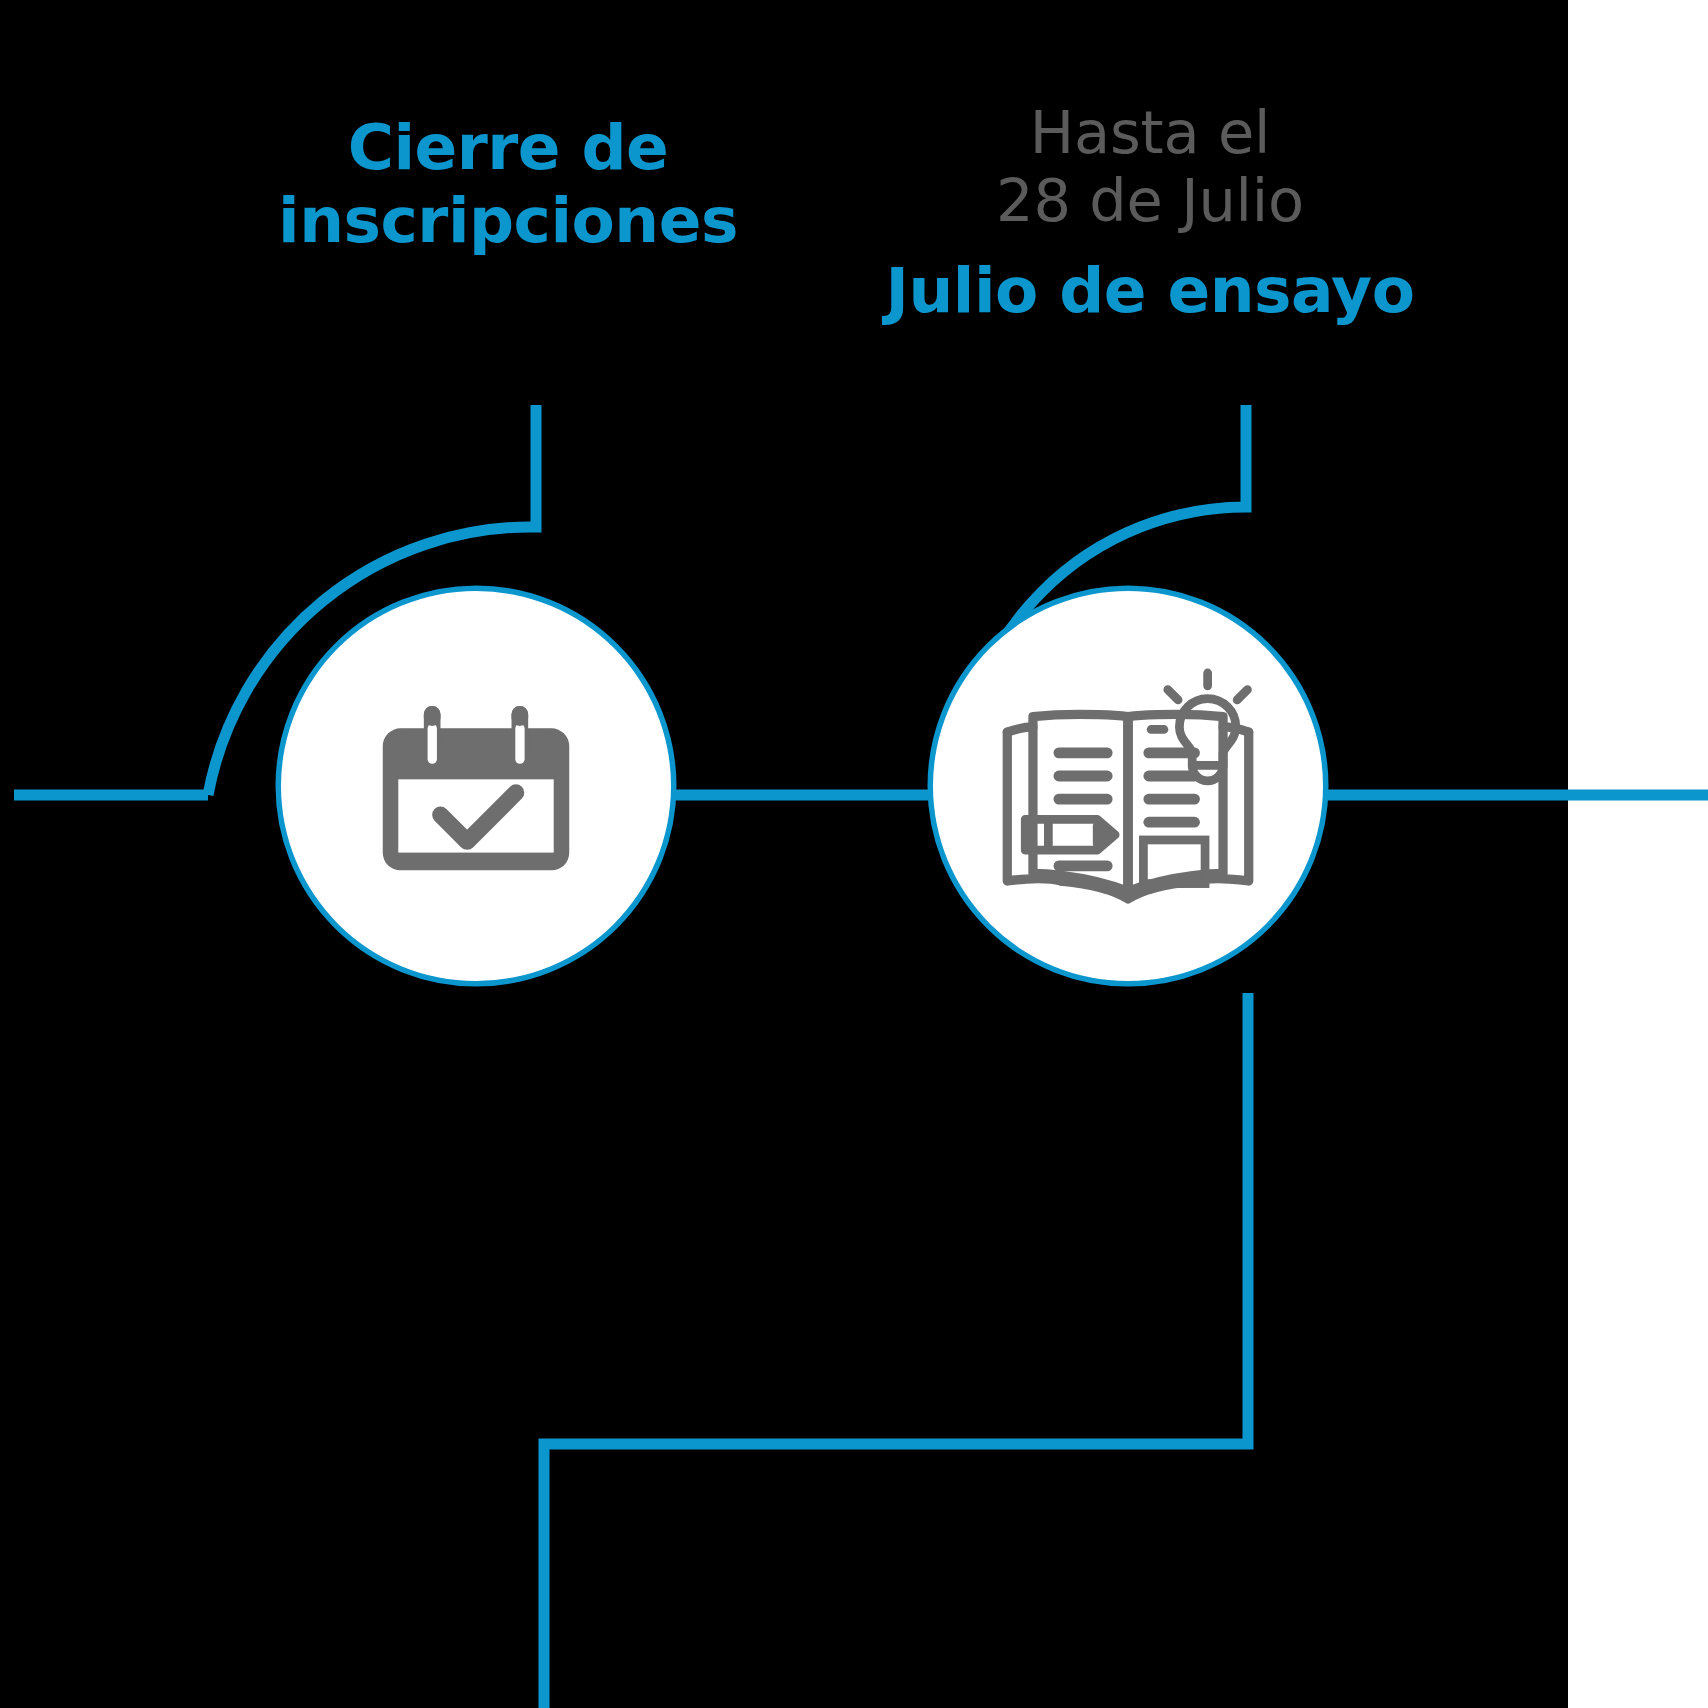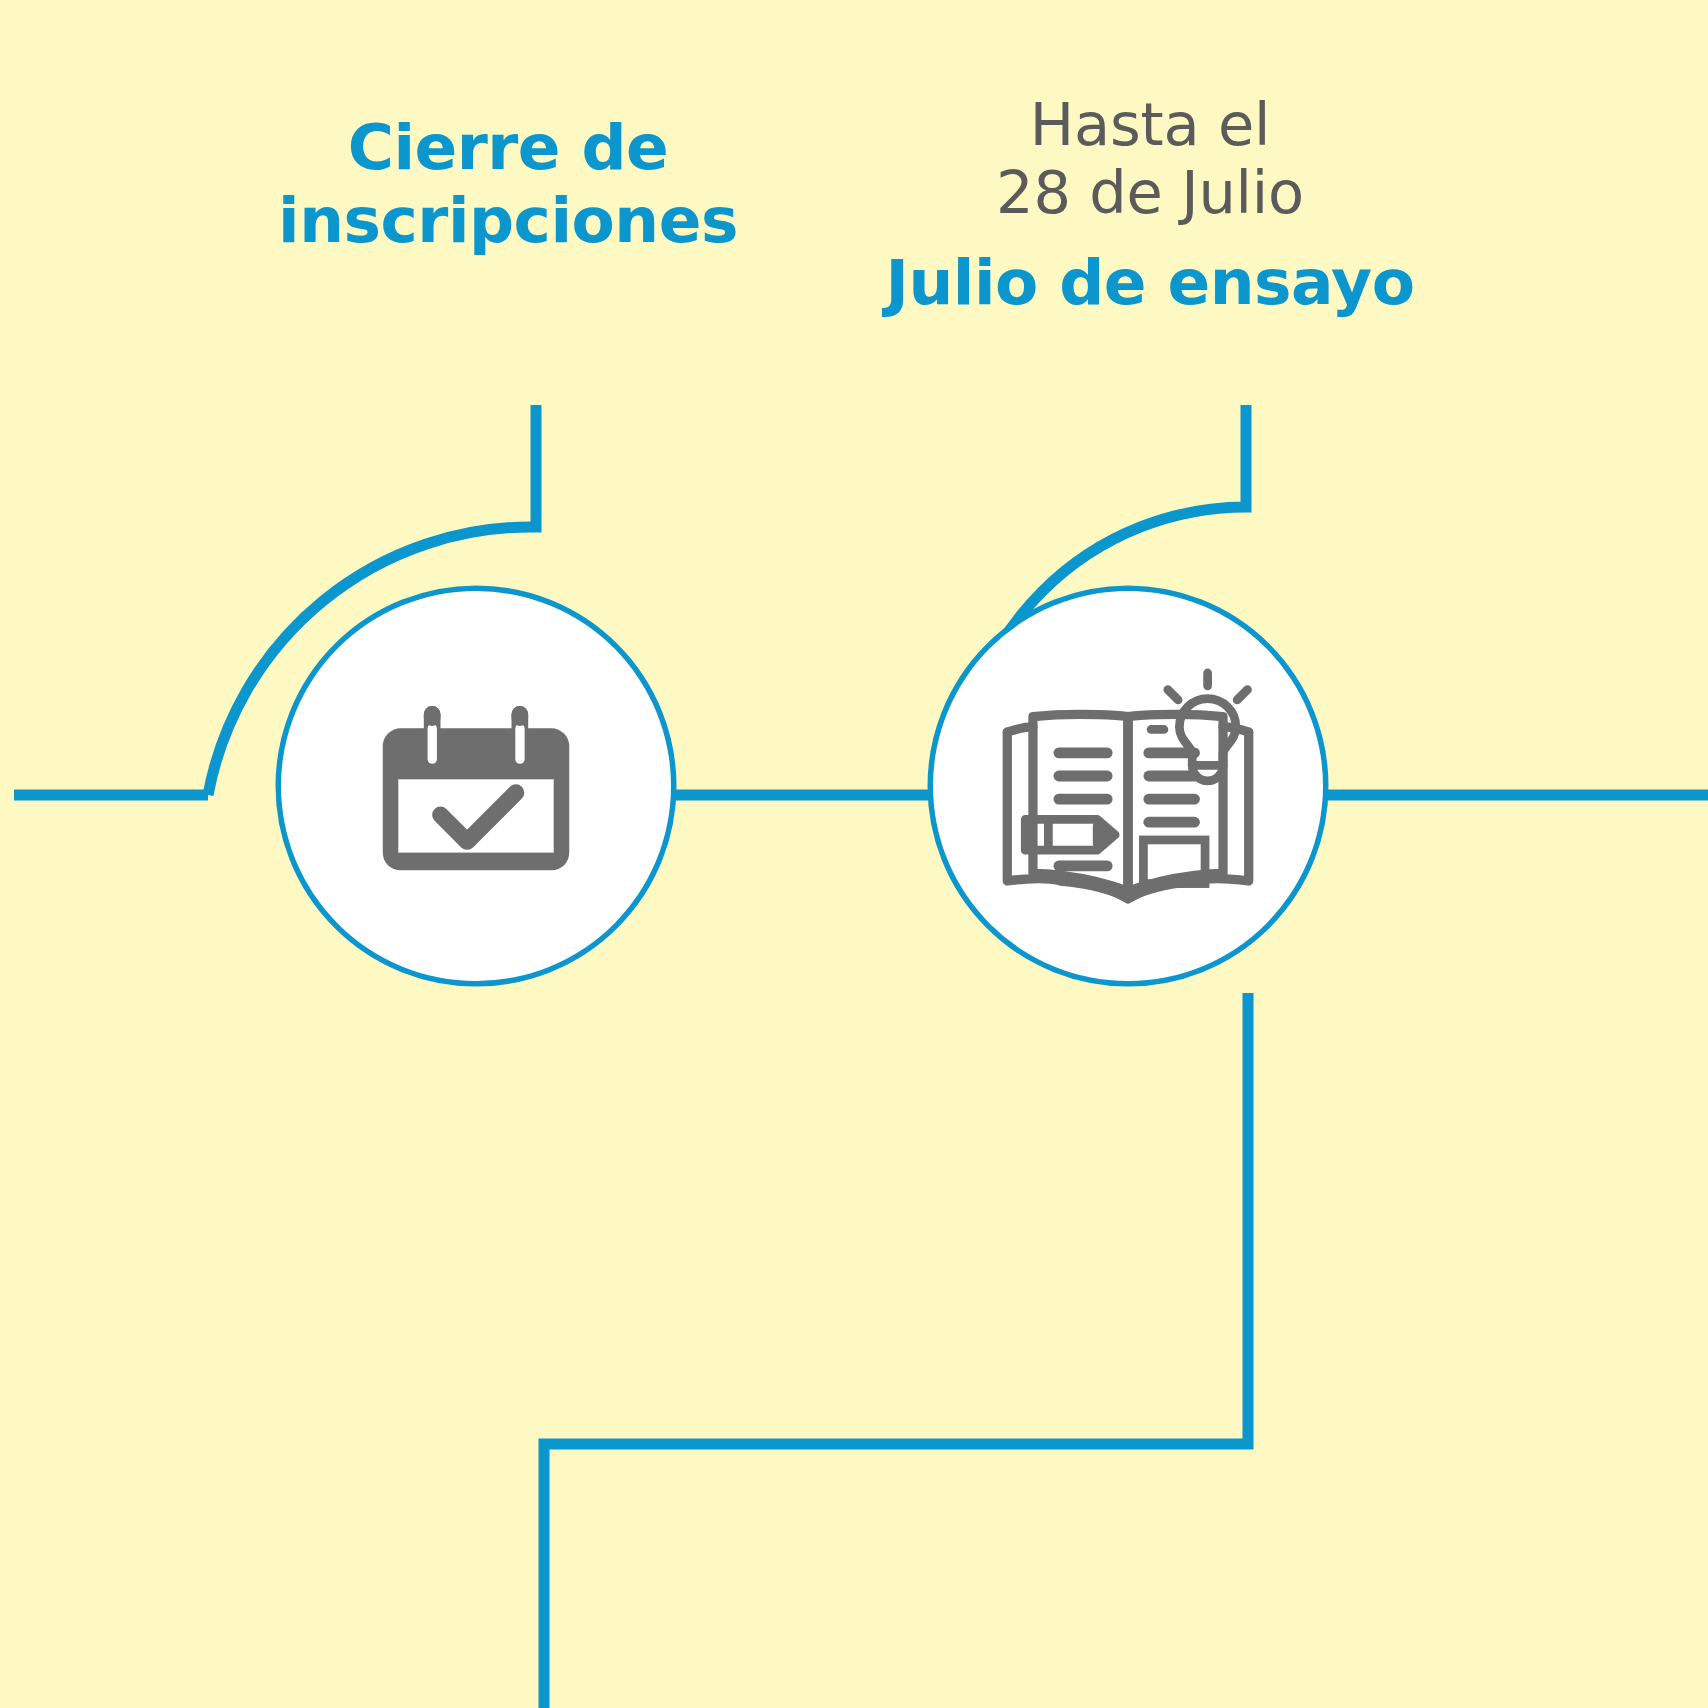--- a/index.html
+++ b/index.html
@@ -8,23 +8,23 @@
     background: #ffffff;
   }
   body {
     width: 1708px;
     height: 1708px;
     overflow: hidden;
     font-family: "DejaVu Sans", "Liberation Sans", sans-serif;
   }
   #stage {
     position: relative;
-    width: 1708px;
+    width: 1568px;
     height: 1708px;
-    background: #fef9c3;
+    background: #000000;
   }
   #connectors {
     position: absolute;
     left: 0;
     top: 0;
     width: 1708px;
     height: 1708px;
   }
 
   
@@ -44,21 +44,21 @@
     font-size: 59px;
     letter-spacing: -0.2px;
   }
   #label-left {
     left: 178px;
     top: 92px;
     width: 660px;
   }
   #label-right {
     left: 800px;
-    top: 72px;
+    top: 80px;
     width: 700px;
   }
 
   
   .node {
     position: absolute;
     border-radius: 50%;
     background: #ffffff;
   }
   #node-calendar {

